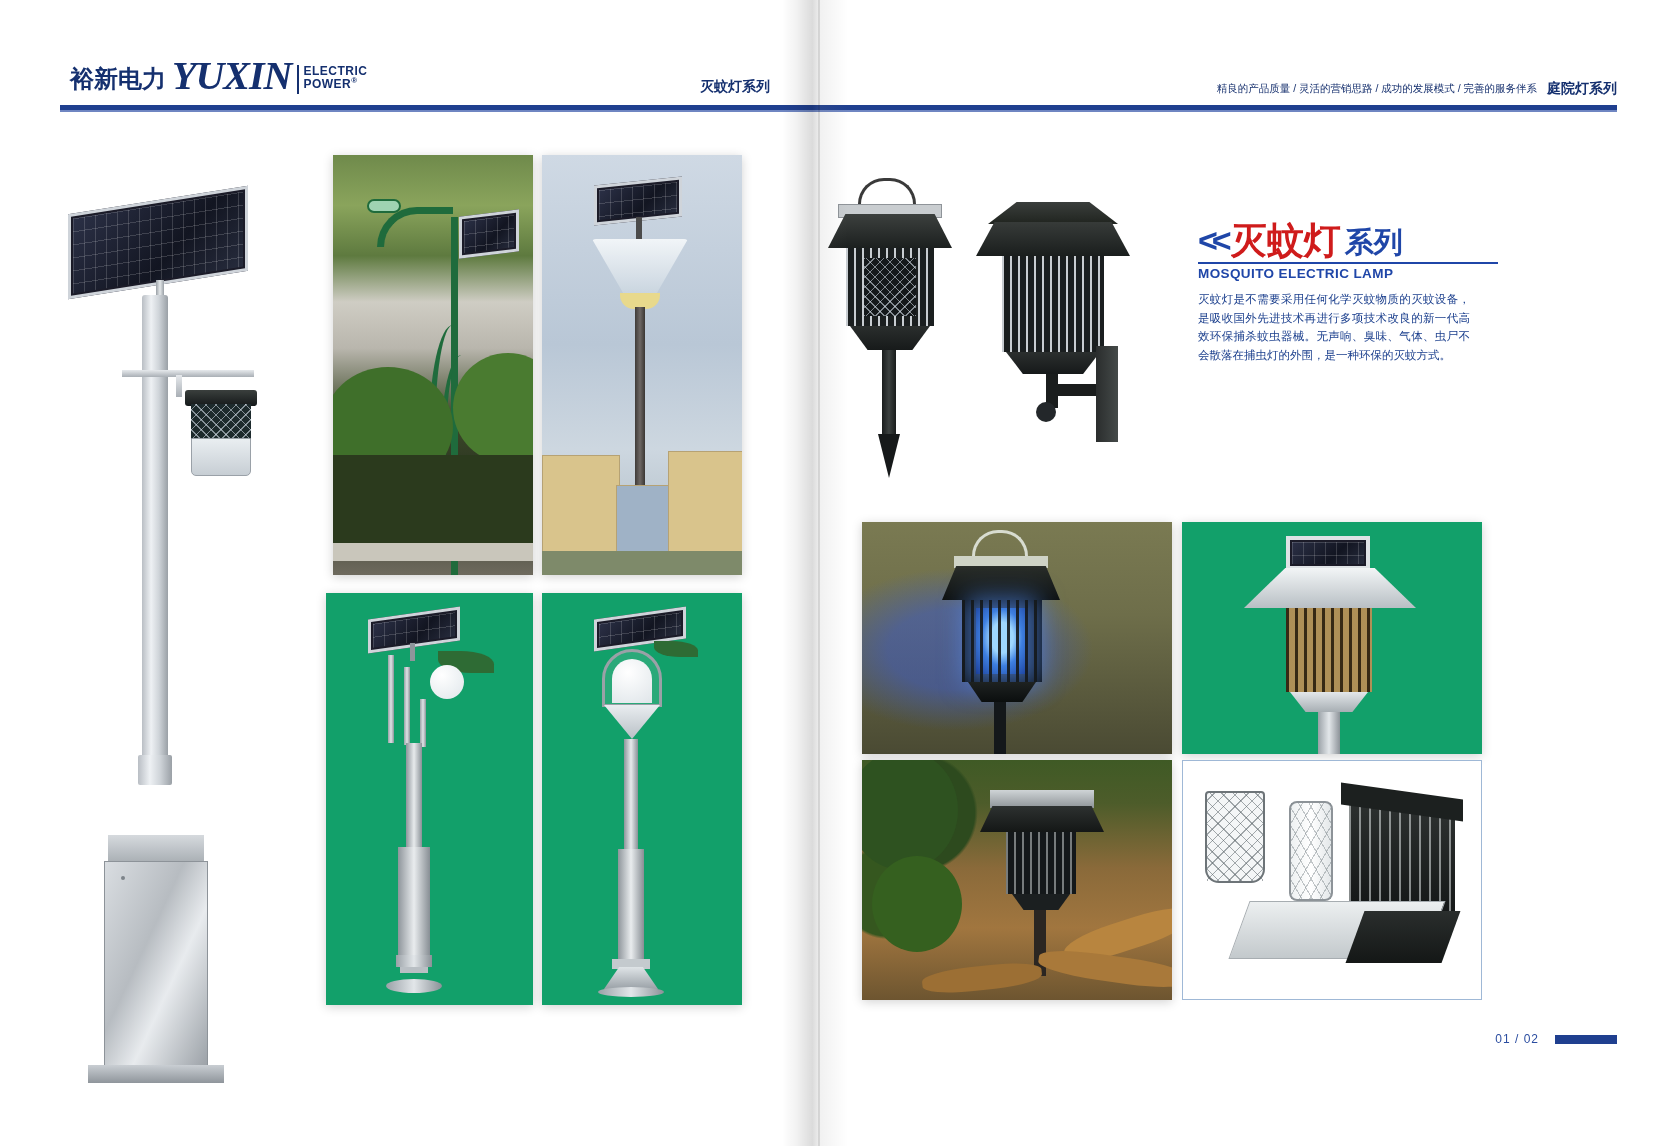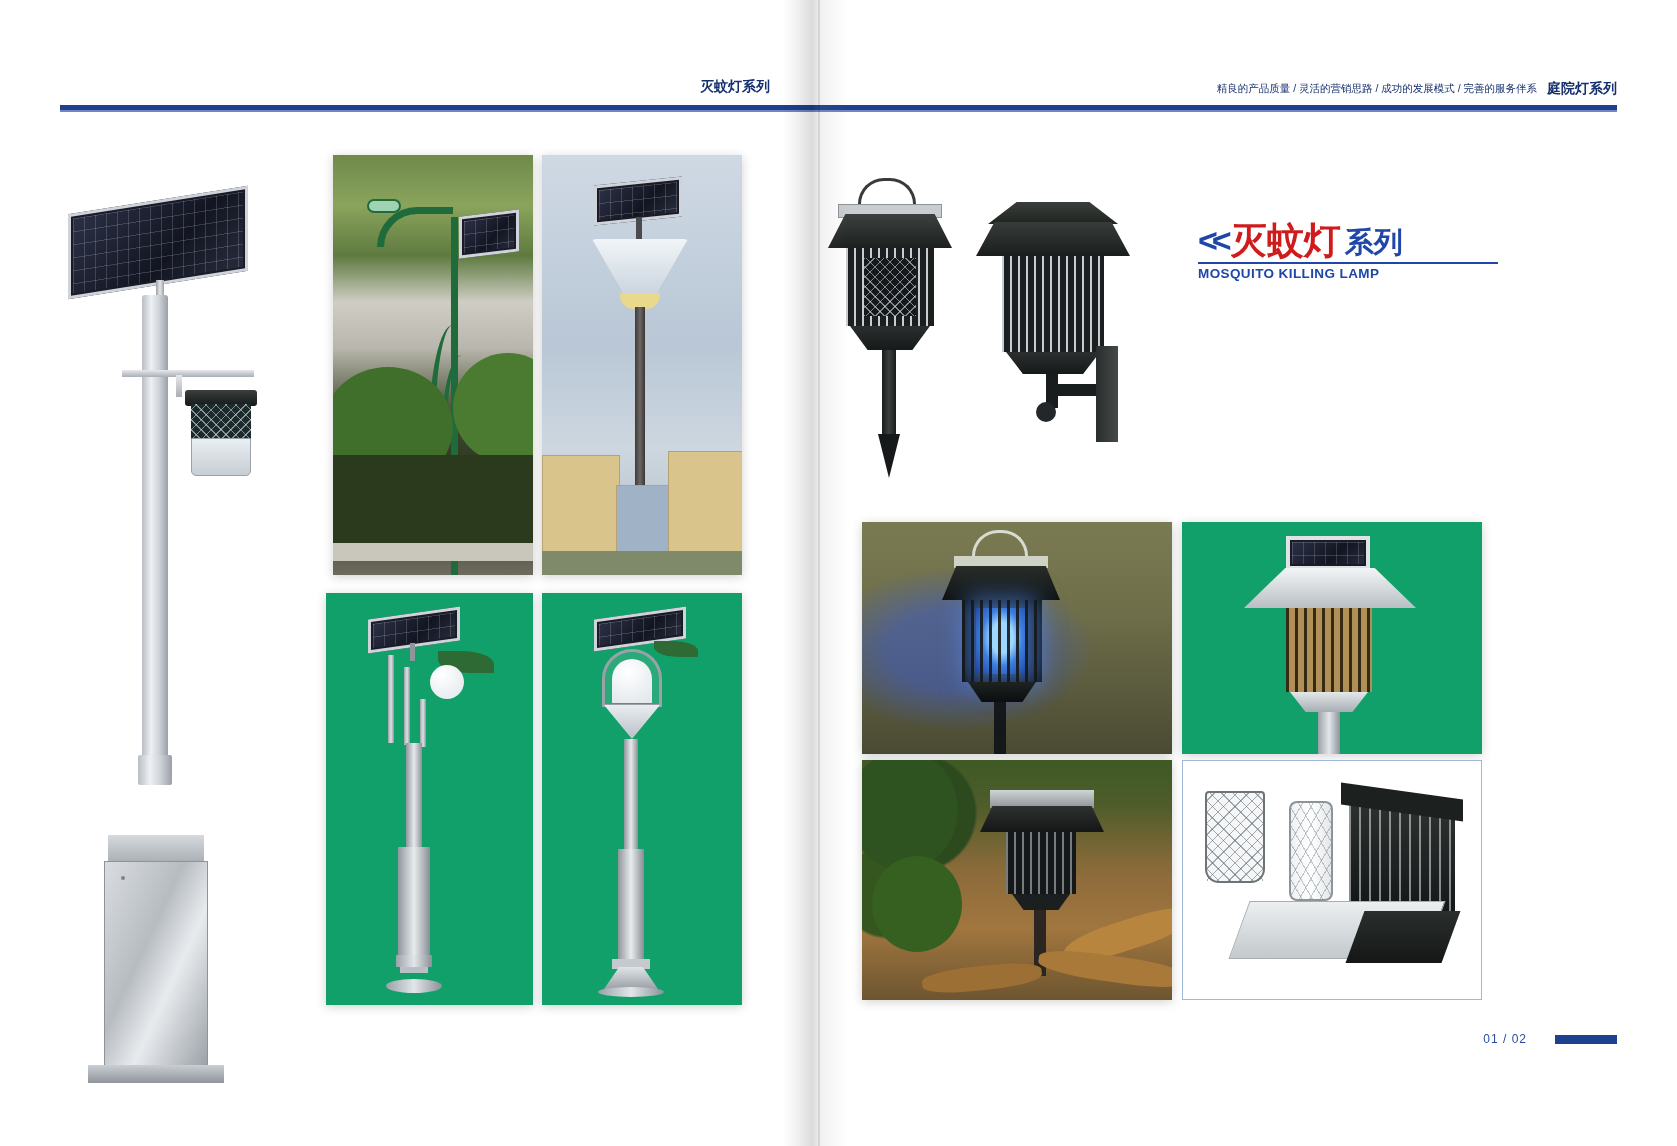--- a/index.html
+++ b/index.html
@@ -114,21 +114,21 @@
   .hdr-series {
     font-size: 14px;
     font-weight: bold;
     color: #15306f;
   }
 
   
   .footer {
     position: absolute;
     right: 60px; bottom: 100px;
-    display: flex; align-items: center; gap: 28px;
+    display: flex; align-items: center; gap: 16px;
   }
   .pagenum {
     font-size: 12px;
     color: #2b4da0;
     letter-spacing: 1px;
   }
   .footer-bar {
     width: 62px; height: 9px;
     background: #1f3f8f;
   }
@@ -264,20 +264,30 @@
 
   .shadow-soft { box-shadow: 0 2px 10px rgba(0,0,0,.18); }
 </style>
 </head>
 <body>
 
 <div id="page">
 
   <div class="hdr-rule"></div>
 
+  <div class="logo-wrap">
+    <span class="logo-cn">裕新电力</span>
+    <span class="logo-yuxin">YUXIN</span>
+    <span class="logo-en">
+      <div>ELECTRIC</div>
+      <div>
+        <span>POWER</span><span class="logo-r">®</span>
+      </div>
+    </span>
+  </div>
 
   <div class="hdr-center">灭蚊灯系列</div>
 
   <div class="hdr-right">
     <span class="hdr-slogan">精良的产品质量 / 灵活的营销思路 / 成功的发展模式 / 完善的服务伴系</span>
     <span class="hdr-series">庭院灯系列</span>
   </div>
 
   <div class="ph" id="left-hero">
 
@@ -417,21 +427,22 @@
     <div style="position:absolute; left:276px; top:176px; width:22px; height:96px; background:linear-gradient(to right,#2a2d2d,#454a49);"></div>
     <div style="position:absolute; left:216px; top:232px; width:20px; height:20px; border-radius:50%; background:#23272a;"></div>
   </div>
 
   <div class="series-title">
     <div class="st-row">
       <span class="st-arrows">&lt;&lt;</span>
       <span class="st-cn-red">灭蚊灯</span>
       <span class="st-cn-blue">系列</span>
     </div>
-    <div class="st-en">MOSQUITO KILLING LAMP</div>
+    <div class="st-en">MOSQUITO ELECTRIC LAMP</div>
+    <div class="st-body">灭蚊灯是不需要采用任何化学灭蚊物质的灭蚊设备，是吸收国外先进技术再进行多项技术改良的新一代高效环保捕杀蚊虫器械。无声响、臭味、气体、虫尸不会散落在捕虫灯的外围，是一种环保的灭蚊方式。</div>
   </div>
 
   <div class="ph shadow-soft" id="ph-night">
     <div class="night-bg"></div>
 
     <div style="position:absolute; left:110px; top:8px; width:56px; height:26px; border:3px solid #d8dcd0; border-bottom:none; border-radius:28px 28px 0 0;"></div>
     <div style="position:absolute; left:92px; top:34px; width:94px; height:12px; background:#cfd3c6;"></div>
     <div style="position:absolute; left:80px; top:44px; width:118px; height:34px; background:linear-gradient(to bottom,#2a2e2a,#0e1110); clip-path: polygon(12% 0, 88% 0, 100% 100%, 0 100%);"></div>
     <div style="position:absolute; left:100px; top:78px; width:80px; height:82px; background:#0c0f10;">
       <div style="position:absolute; left:14px; top:8px; width:52px; height:66px; background:radial-gradient(ellipse at 50% 45%, #9fd8ff 0 30%, #3e7fe0 55%, #1b3f9a 100%); box-shadow:0 0 26px 10px rgba(90,150,255,.65);"></div>

